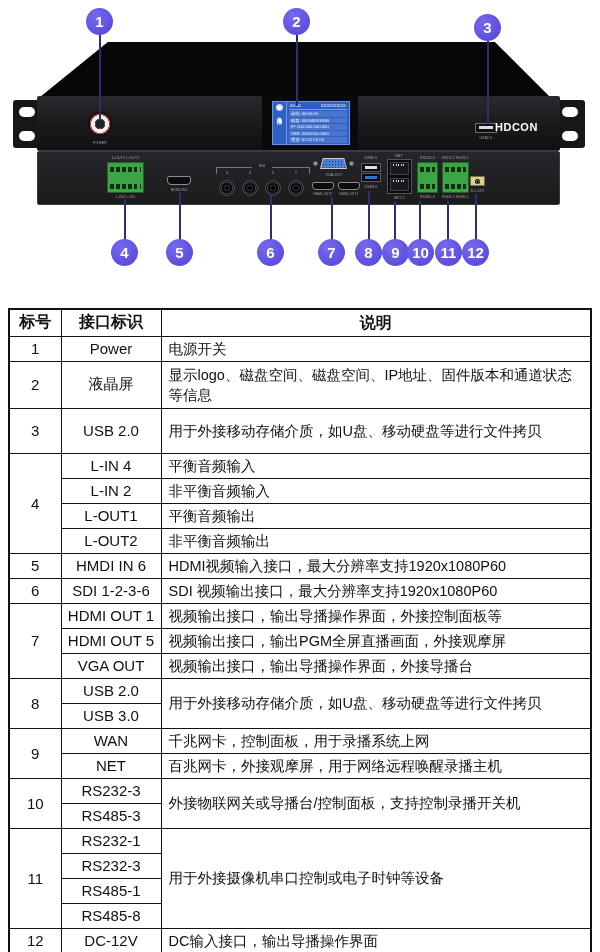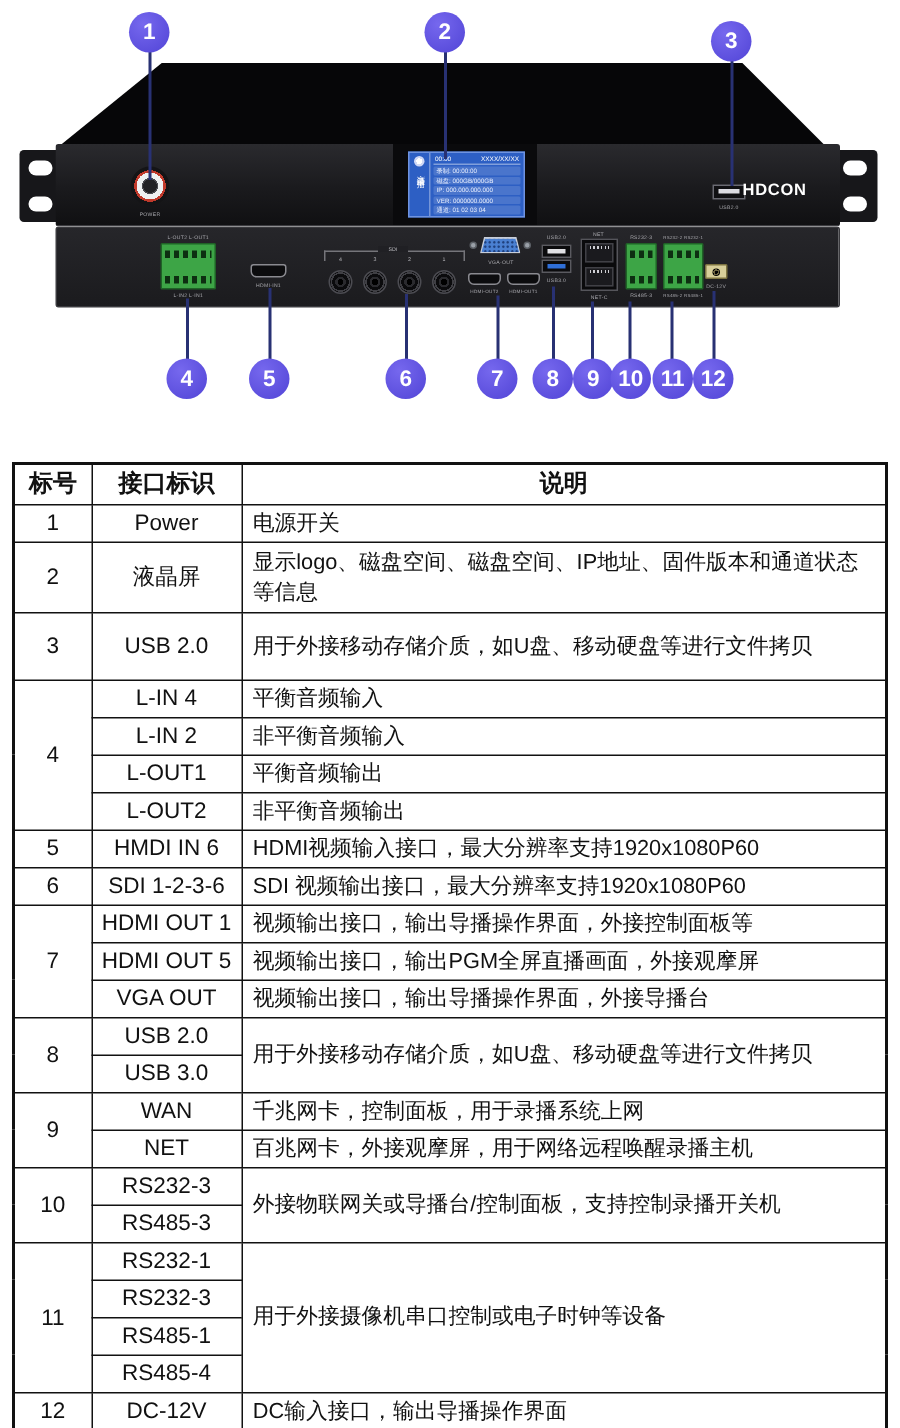--- a/index.html
+++ b/index.html
@@ -332,21 +332,21 @@
       <td class="c-label">RS232-1</td>
       <td class="c-desc" rowspan="4">用于外接摄像机串口控制或电子时钟等设备</td>
     </tr>
     <tr class="h-s">
       <td class="c-label">RS232-3</td>
     </tr>
     <tr class="h-s">
       <td class="c-label">RS485-1</td>
     </tr>
     <tr class="h-s">
-      <td class="c-label">RS485-4</td>
+      <td class="c-label">RS485-8</td>
     </tr>
 
     <tr class="h-s">
       <td class="c-no">12</td>
       <td class="c-label">DC-12V</td>
       <td class="c-desc">DC输入接口，输出导播操作界面</td>
     </tr>
   </tbody>
     </table>
 

